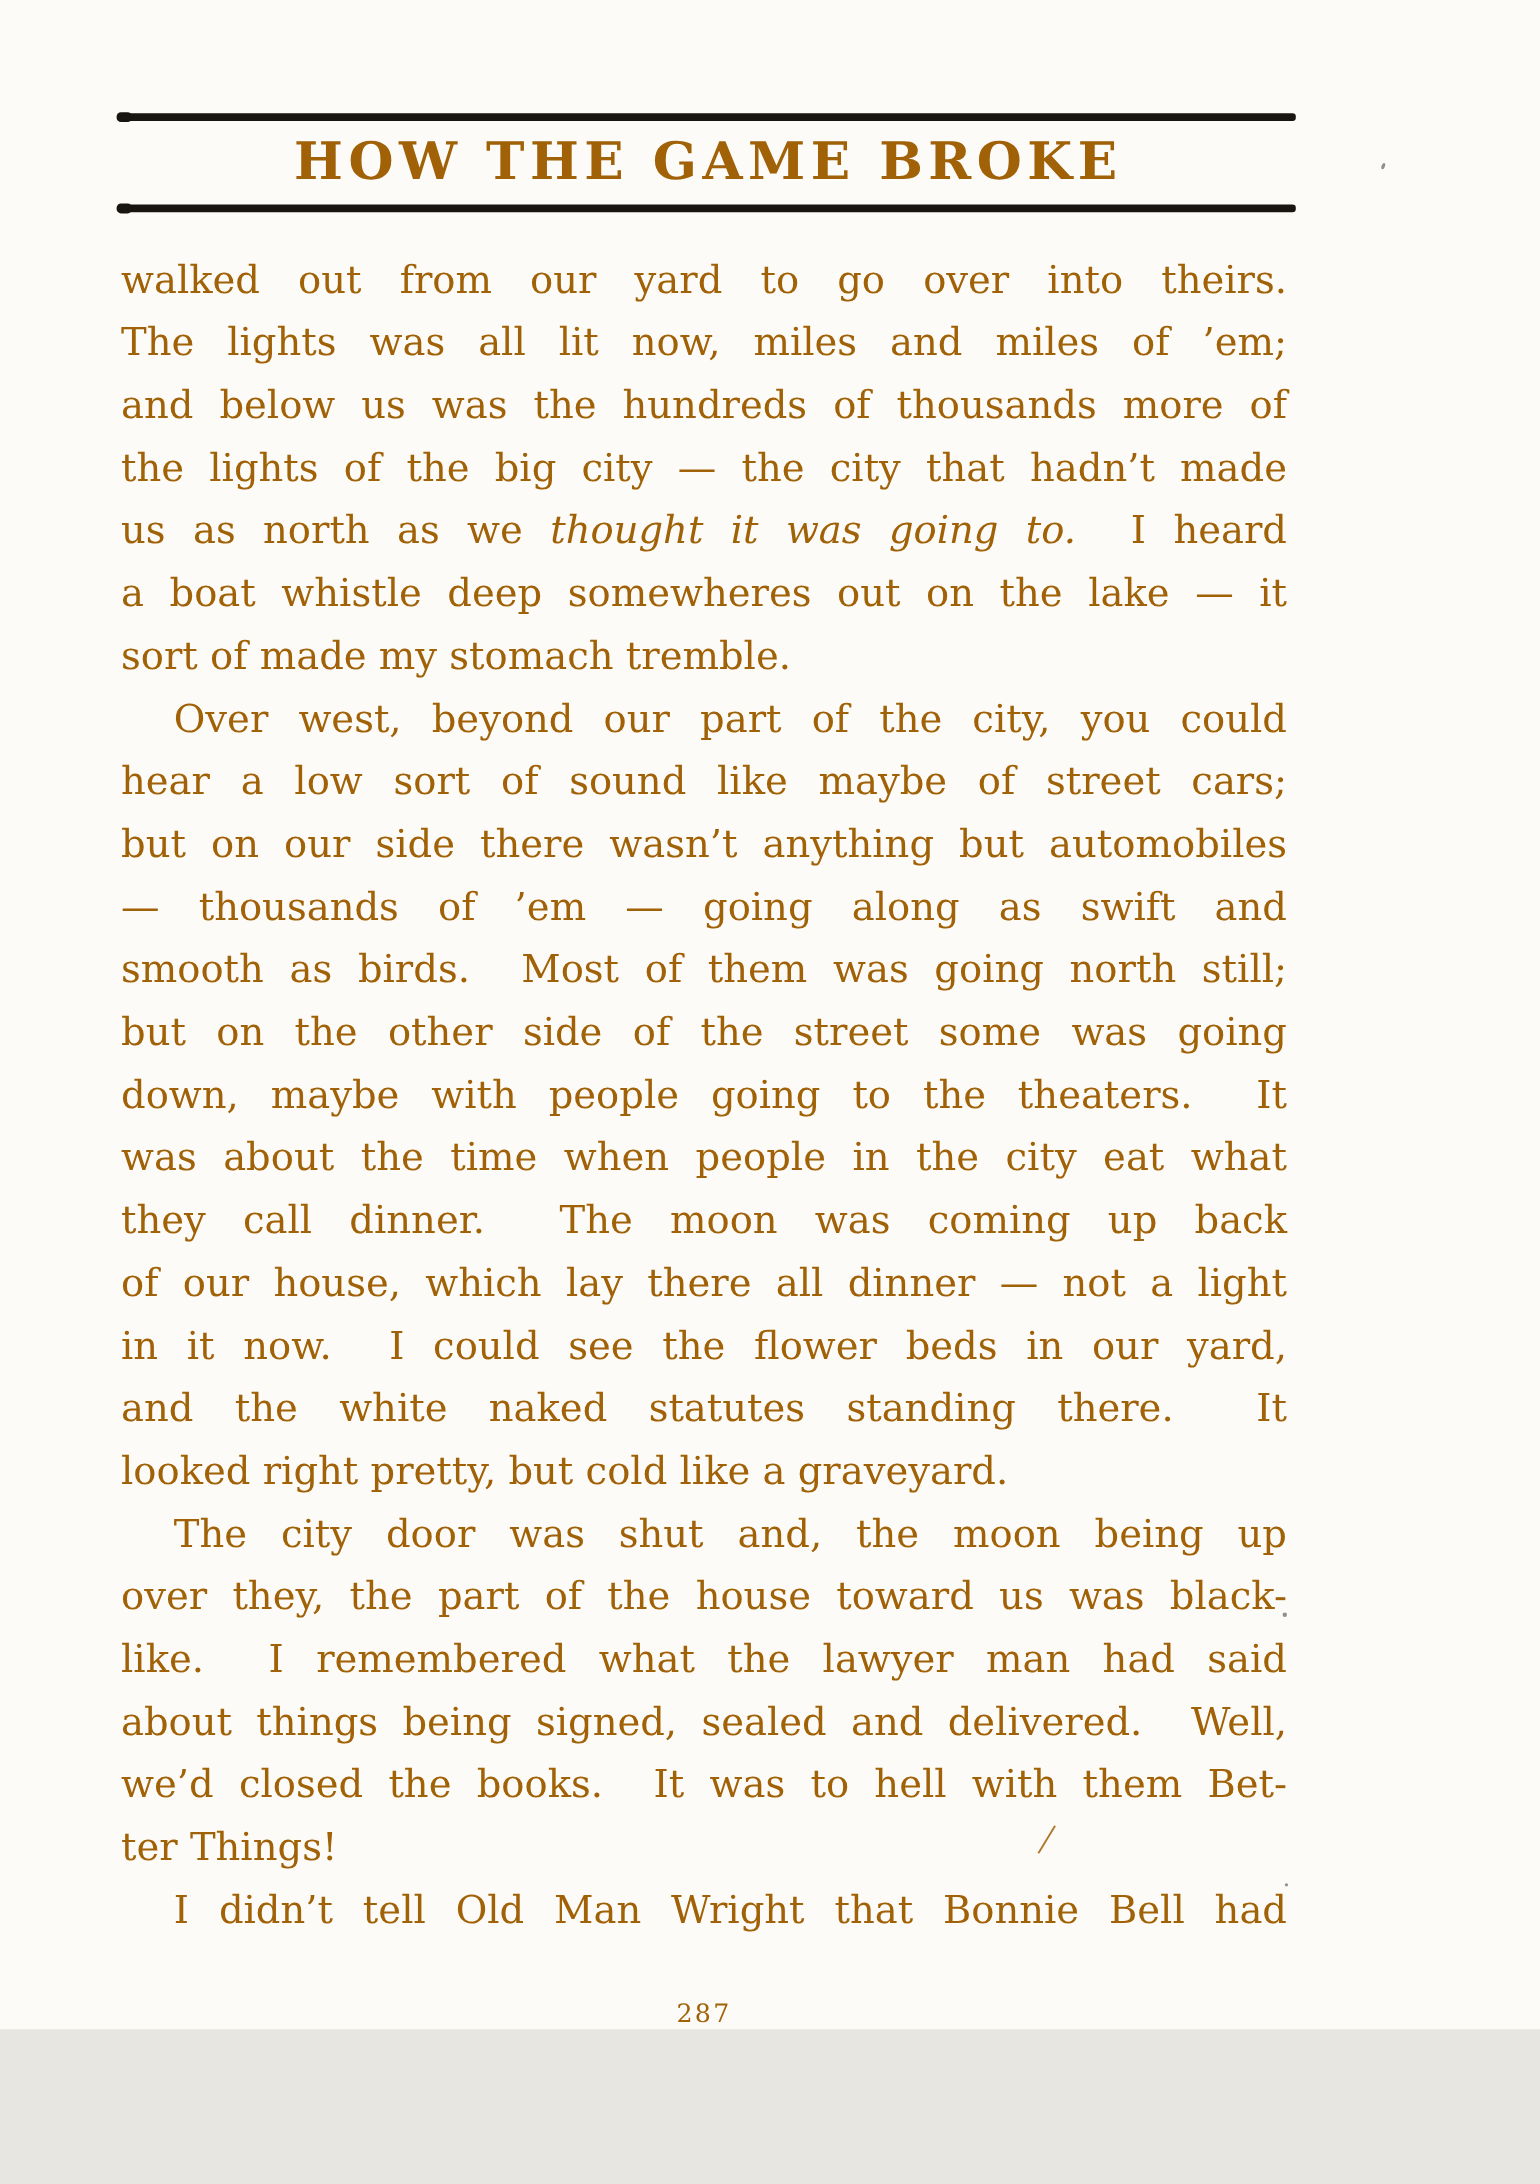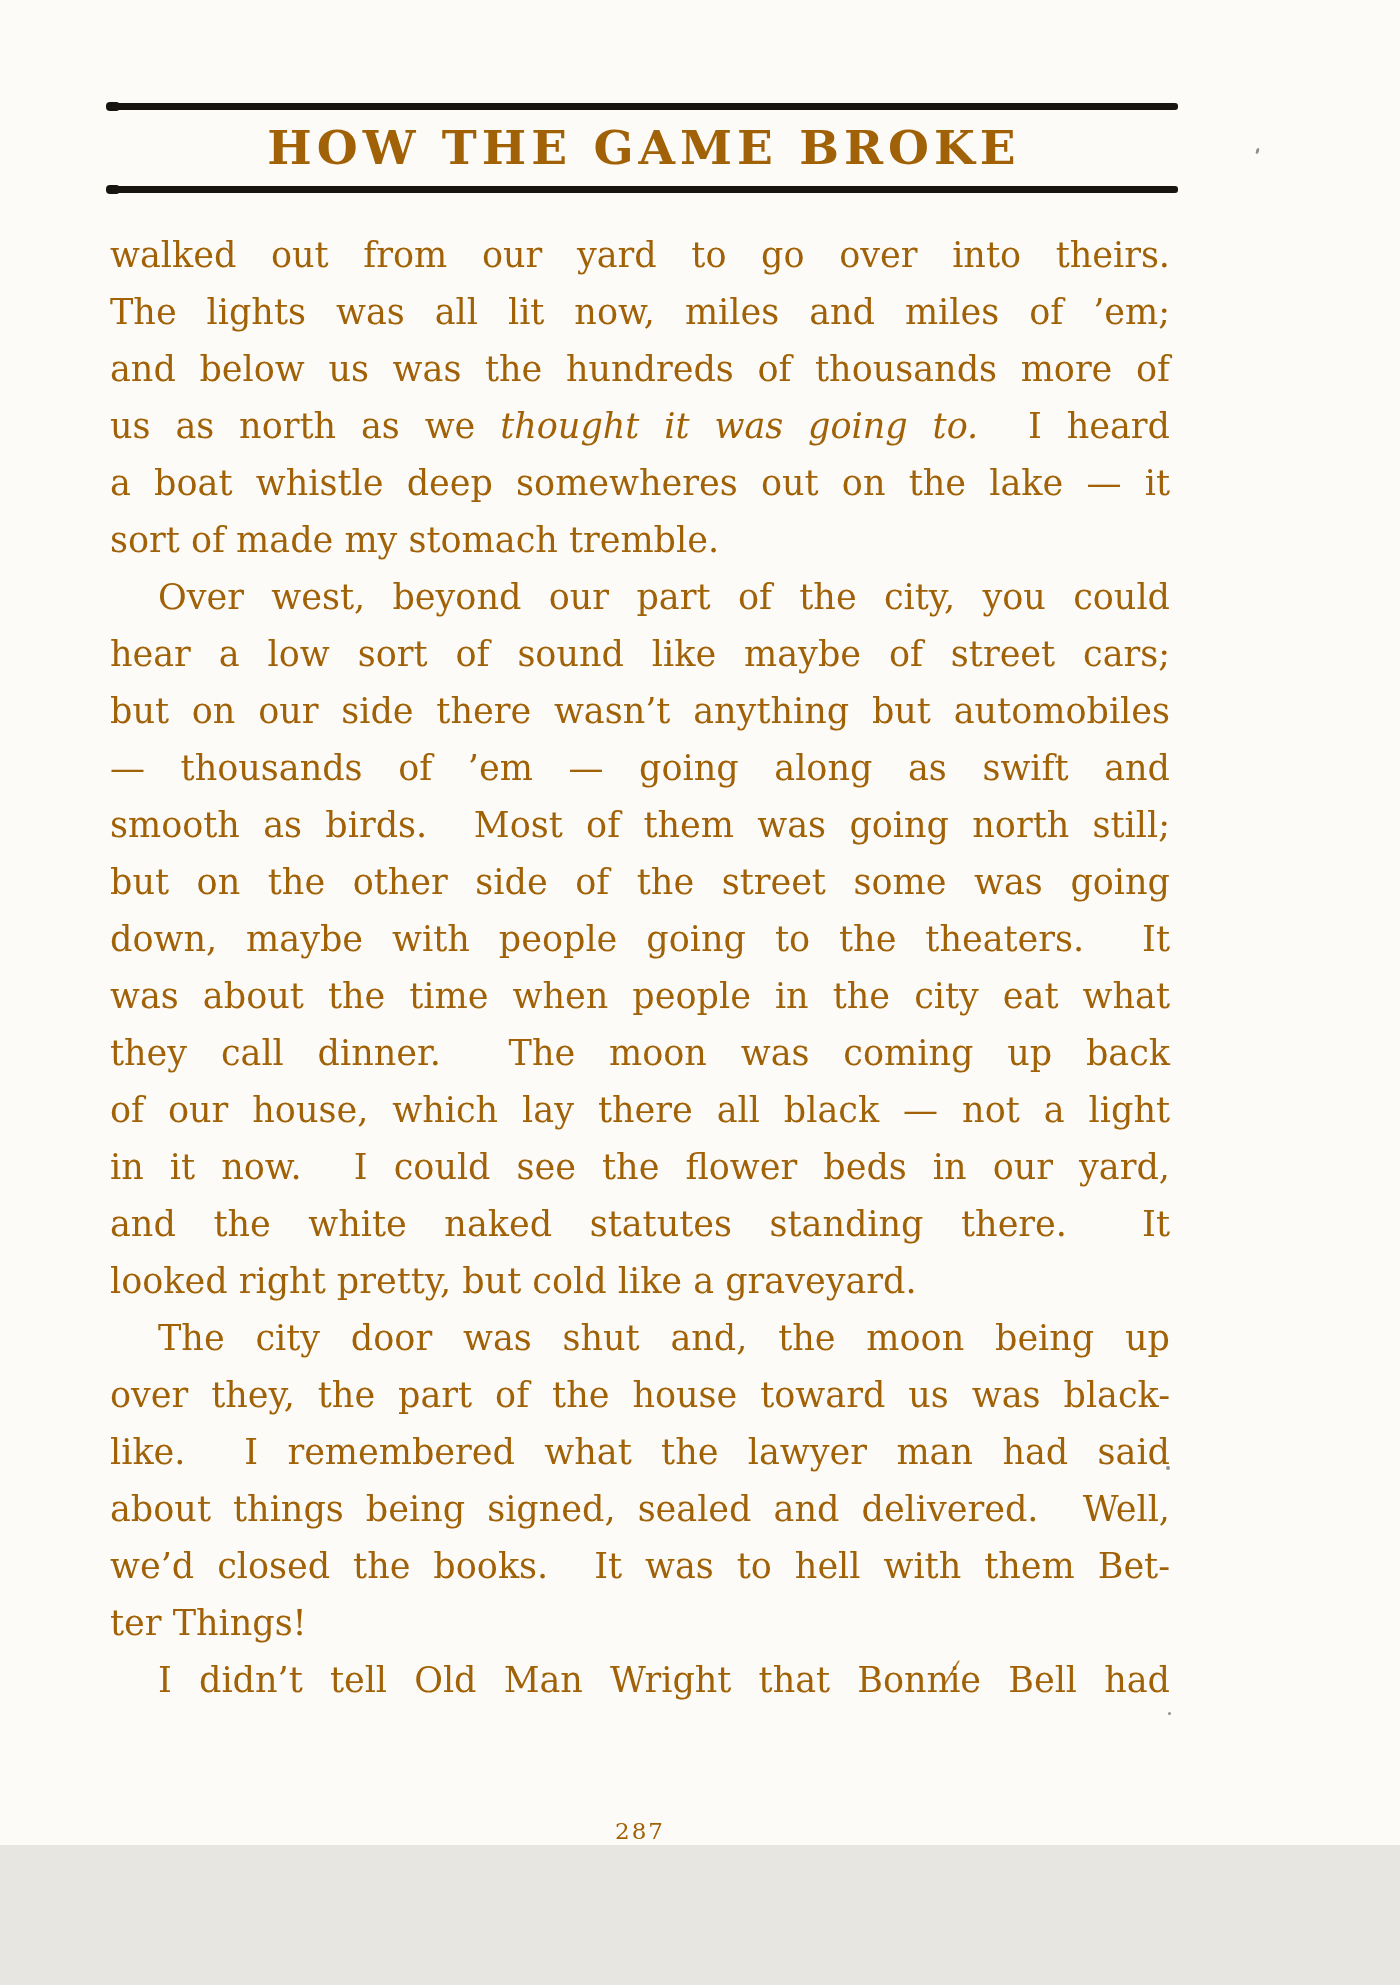--- a/index.html
+++ b/index.html
@@ -64,33 +64,34 @@
 <div class="page">
 
   <div class="rule top"></div>
   <div class="title">HOW THE GAME BROKE</div>
   <div class="rule bottom"></div>
 
   <div class="body-text">
     <div class="line j">walked out from our yard to go over into theirs.</div>
     <div class="line j">The lights was all lit now, miles and miles of ’em;</div>
     <div class="line j">and below us was the hundreds of thousands more of</div>
+    <div class="line j">the lights of the big city — the city that hadn’t made</div>
     <div class="line j"><span>us as north as we </span><em class="it">thought it was going to.</em><span>&nbsp; I heard</span></div>
     <div class="line j">a boat whistle deep somewheres out on the lake — it</div>
     <div class="line last">sort of made my stomach tremble.</div>
     <div class="line j ind">Over west, beyond our part of the city, you could</div>
     <div class="line j">hear a low sort of sound like maybe of street cars;</div>
     <div class="line j">but on our side there wasn’t anything but automobiles</div>
     <div class="line j">— thousands of ’em — going along as swift and</div>
     <div class="line j">smooth as birds.&nbsp; Most of them was going north still;</div>
     <div class="line j">but on the other side of the street some was going</div>
     <div class="line j">down, maybe with people going to the theaters.&nbsp; It</div>
     <div class="line j">was about the time when people in the city eat what</div>
     <div class="line j">they call dinner.&nbsp; The moon was coming up back</div>
-    <div class="line j">of our house, which lay there all black — not a light</div>
+    <div class="line j">of our house, which lay there all dinner — not a light</div>
     <div class="line j">in it now.&nbsp; I could see the flower beds in our yard,</div>
     <div class="line j">and the white naked statutes standing there.&nbsp; It</div>
     <div class="line last">looked right pretty, but cold like a graveyard.</div>
     <div class="line j ind">The city door was shut and, the moon being up</div>
     <div class="line j">over they, the part of the house toward us was black-</div>
     <div class="line j">like.&nbsp; I remembered what the lawyer man had said</div>
     <div class="line j">about things being signed, sealed and delivered.&nbsp; Well,</div>
     <div class="line j">we’d closed the books.&nbsp; It was to hell with them Bet-</div>
     <div class="line last">ter Things!</div>
     <div class="line j ind">I didn’t tell Old Man Wright that Bonnie Bell had</div>

